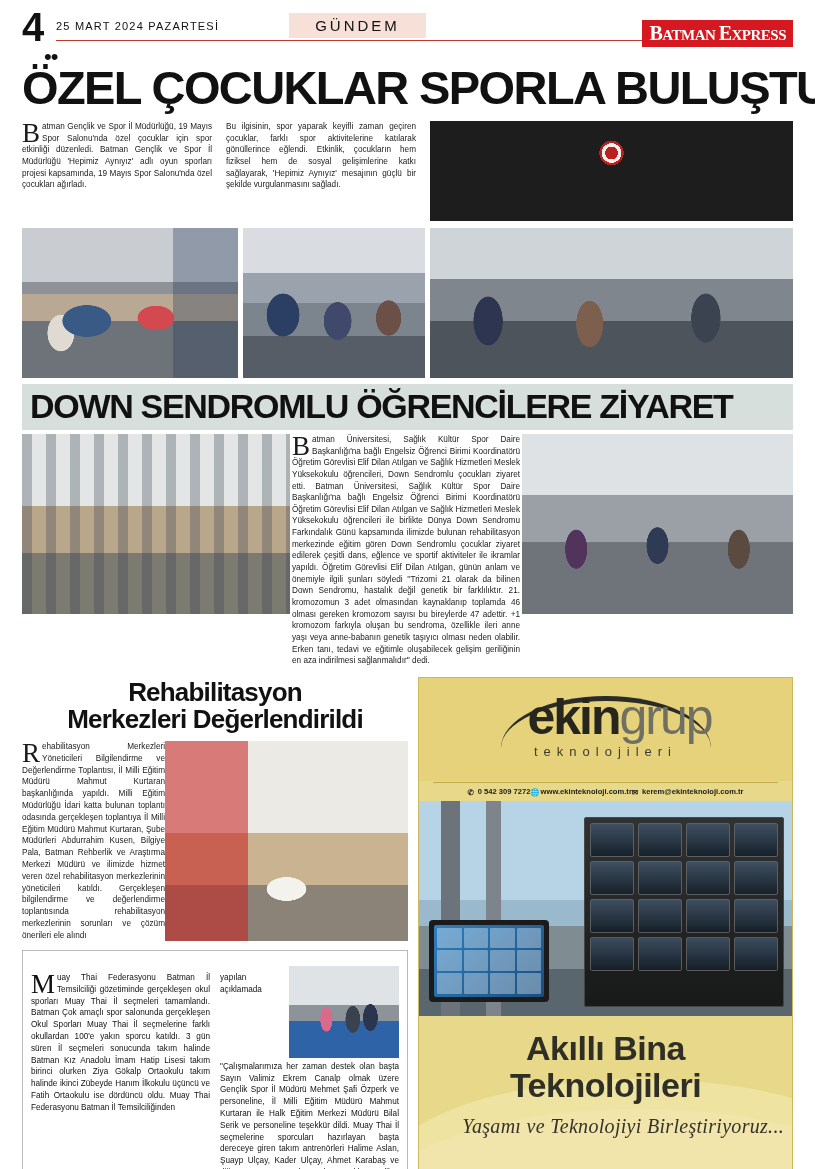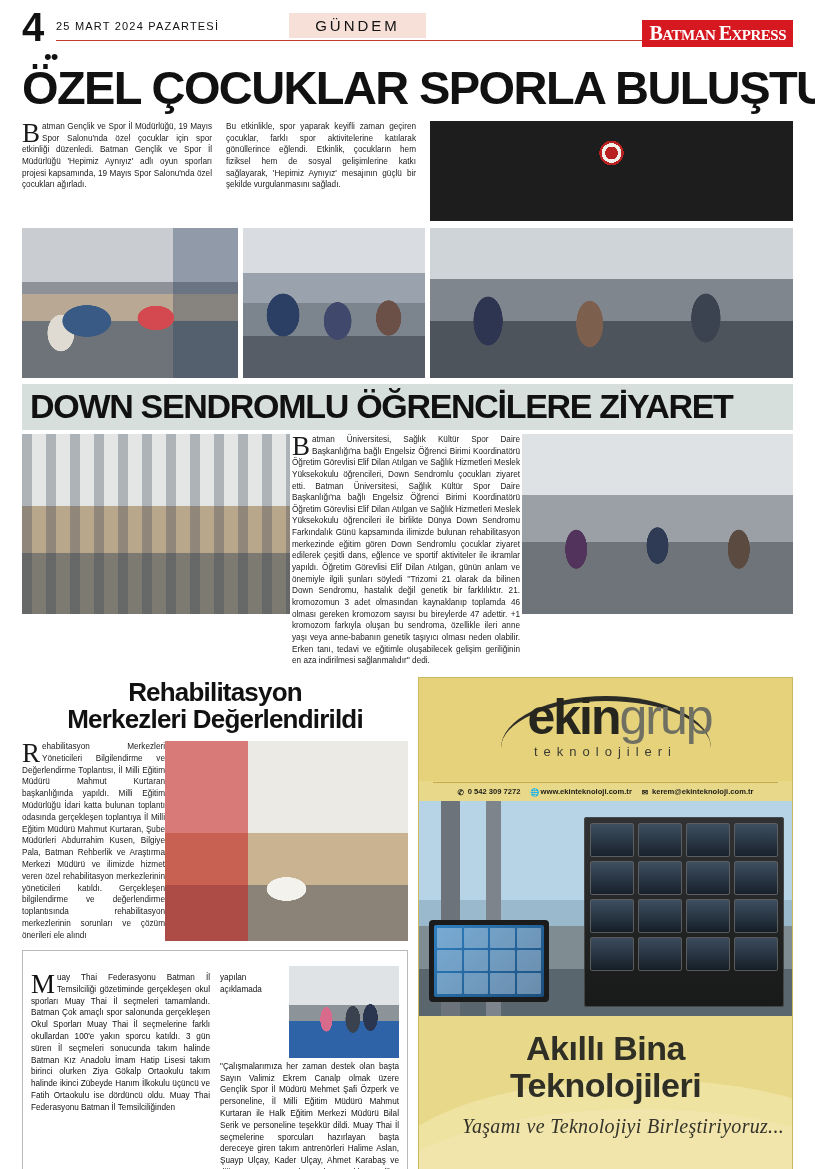--- a/index.html
+++ b/index.html
@@ -131,21 +131,21 @@
   .ad { position:relative; height:100%; min-height:520px; overflow:hidden;
         background:linear-gradient(#e6d27a 0 19%, #e8d98a 19% 100%); border:1px solid #cbb95f; }
   .ad-logo { text-align:center; padding-top:14px; position:relative; height:98px; }
   .ad-arc { position:absolute; left:50%; top:18px; transform:translateX(-50%);
             width:210px; height:52px; border-top:5px solid #2b2b28; border-radius:50%/100% 100% 0 0; border-left-color:transparent; border-right-color:transparent; border-bottom:none; }
   .ad-word { font-size:50px; font-weight:bold; letter-spacing:-2px; line-height:1; position:relative; z-index:2;padding-left:28px; }
   .ad-word .ek { color:#26261f; }
   .ad-word .grup { color:#6f6f62; font-weight:normal; }
   .ad-sub { font-size:13px; letter-spacing:6px; color:#3c3c33; margin-top:2px; }
   .ad-rule { border-top:1px solid #c3ab4a; margin:6px 14px 0 14px; }
-  .ad-contact { display:flex; justify-content:center; gap:10px; font-size:7.6px; font-weight:bold; color:#1d1d17; padding:4px 0 5px 0; }
+  .ad-contact { display:flex; justify-content:center; font-size:7.6px; font-weight:bold; color:#1d1d17; padding:4px 0 5px 0; }
   .ad-contact span { white-space:nowrap; }
   .ad-photo { height:215px; position:relative; overflow:hidden;
       background:linear-gradient(#b7d4e6 0 46%, #9ab9cc 46% 58%, #7f8d93 58% 100%); }
   .ad-photo::before { content:""; position:absolute; inset:0;
       background:
         linear-gradient(90deg, transparent 0 6%, #6c737a 6% 11%, transparent 11% 18%, #7d848b 18% 22%, transparent 22%),
         linear-gradient(0deg, rgba(60,70,80,.55) 0 22%, transparent 22%); }
   .ad-devices { position:absolute; right:8px; top:16px; width:200px; height:190px;
       background:
         linear-gradient(#2b2b2b,#161616) padding-box;
@@ -191,21 +191,21 @@
     </div>
   </div>
 
   <h1 class="h-main">ÖZEL ÇOCUKLAR SPORLA BULUŞTU</h1>
 
   <div class="a1-cols">
     <div class="col a1-col">
       <p class="dropcap">Batman Gençlik ve Spor İl Müdürlüğü, 19 Mayıs Spor Salonu'nda özel çocuklar için spor etkinliği düzenledi. Batman Gençlik ve Spor İl Müdürlüğü 'Hepimiz Aynıyız' adlı oyun sporları projesi kapsamında, 19 Mayıs Spor Salonu'nda özel çocukları ağırladı.</p>
     </div>
     <div class="col a1-col">
-      <p>Bu etkinlikle, spor yaparak keyifli zaman geçiren çocuklar, farklı spor aktivitelerine katılarak gönüllerince eğlendi. Etkinlik, çocukların hem fiziksel hem de sosyal gelişimlerine katkı sağlayarak, 'Hepimiz Aynıyız' mesajının güçlü bir şekilde vurgulanmasını sağladı.</p>
+      <p>Bu ilgisinin, spor yaparak keyifli zaman geçiren çocuklar, farklı spor aktivitelerine katılarak gönüllerince eğlendi. Etkinlik, çocukların hem fiziksel hem de sosyal gelişimlerine katkı sağlayarak, 'Hepimiz Aynıyız' mesajının güçlü bir şekilde vurgulanmasını sağladı.</p>
     </div>
     <div class="a1-photo-block">
       <div class="ph p-board" style="height:100px"></div>
     </div>
   </div>
 
   <div class="ph-row">
     <div class="ph p-gym" style="flex:0 0 216px; height:150px"></div>
     <div class="ph p-hall" style="flex:0 0 182px; height:150px"></div>
     <div class="ph p-crowd" style="flex:1; height:150px"></div>

